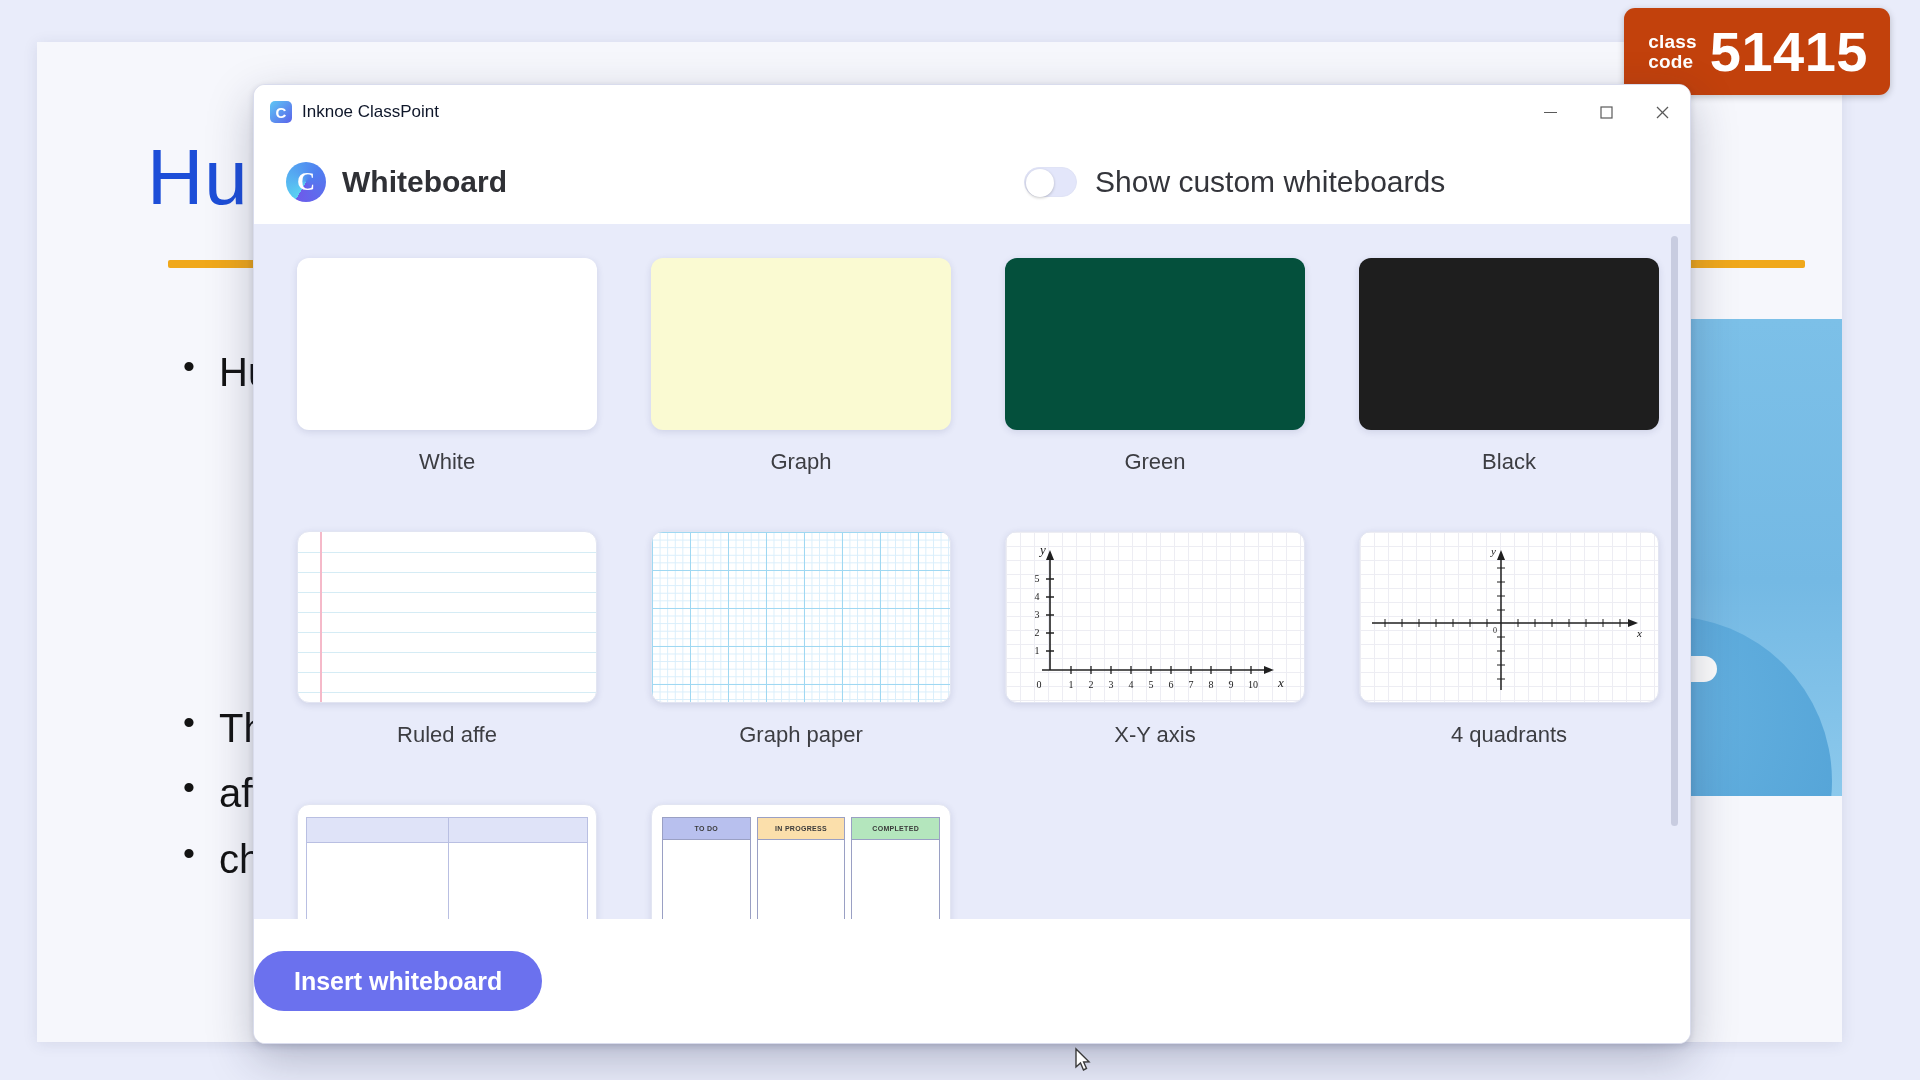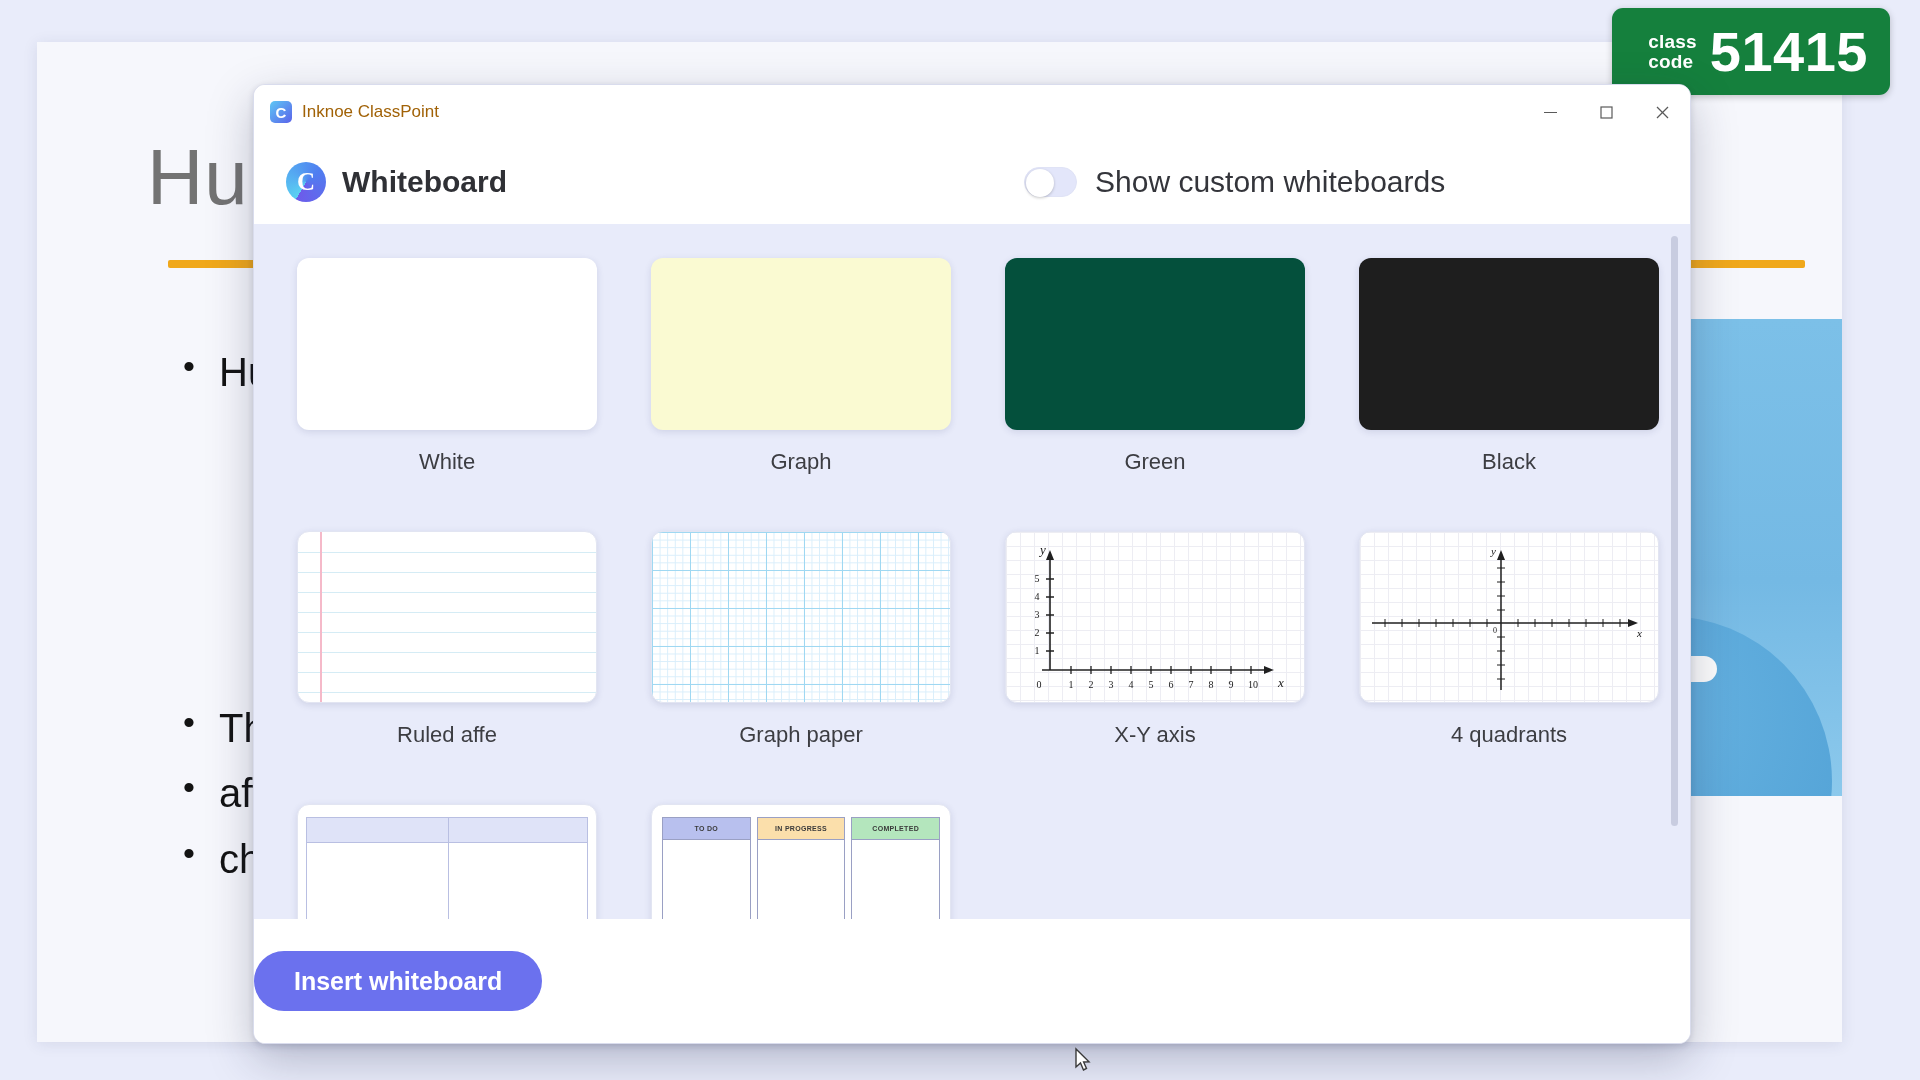--- a/index.html
+++ b/index.html
@@ -15,21 +15,21 @@
 
   #slide {
     position: absolute; left: 37px; top: 42px;
     width: 1805px; height: 1000px;
     background: #f6f7fc;
     box-shadow: 0 2px 14px rgba(40,50,90,.10);
     overflow: hidden;
   }
   #slide-title {
     position: absolute; left: 110px; top: 90px;
-    font-size: 78px; color: #737373; letter-spacing: 1px;
+    font-size: 78px; color: #1d4ed8; letter-spacing: 1px;
     font-weight: 400; white-space: nowrap;
   }
   #slide-rule {
     position: absolute; left: 131px; top: 218px;
     width: 1637px; height: 8px; background: #f0a81b; border-radius: 2px;
   }
   #slide-body {
     position: absolute; left: 140px; top: 305px; width: 1300px;
   }
   .b1 { font-size: 40px; color: #131313; line-height: 1.28; position: relative; padding-left: 42px; margin-bottom: 14px; white-space: nowrap;}
@@ -59,22 +59,22 @@
   #branch { position:absolute; left:-42px; top:292px; width:110px; height:4px; background:#3f6b1b; transform: rotate(-12deg); }
   .leaf { position:absolute; width:34px; height:16px; background:#6ea92a; border-radius: 0 18px 0 18px; }
   #leaf1 { left:-20px; top:276px; transform: rotate(-38deg); }
   #leaf2 { left:10px; top:290px; transform: rotate(-26deg); background:#5d9625;}
   #leaf3 { left:-18px; top:302px; transform: rotate(18deg); }
   #leaf4 { left:18px; top:272px; transform: rotate(-52deg); background:#86bb3c;}
 
   
   #class-code {
     position: absolute; right: 30px; top: 8px;
-    background: #15803d; color: #fff; border-radius: 11px;
-    padding: 11px 22px 11px 36px; display: flex; align-items: center; gap: 13px;
+    background: #c2410c; color: #fff; border-radius: 11px;
+    padding: 11px 22px 11px 24px; display: flex; align-items: center; gap: 13px;
     box-shadow: 0 2px 7px rgba(0,0,0,.22);
   }
   #class-code .cc-lbl { font-size: 19px; line-height: 1.02; font-weight: 700; letter-spacing:.2px;}
   #class-code .cc-num { font-size: 56px; font-weight: 700; letter-spacing: .5px; }
 
   
   #modal {
     position: absolute; left: 253px; top: 84px;
     width: 1438px; height: 960px;
     background: #ffffff; border-radius: 12px;
@@ -85,21 +85,21 @@
   #titlebar {
     height: 54px; flex: 0 0 54px; display: flex; align-items: center;
     padding: 0 0 0 16px; background: #fff;
   }
   #app-icon {
     width: 22px; height: 22px; border-radius: 5px; flex: 0 0 22px;
     background: linear-gradient(135deg,#5ec8f5 0%, #5b62ea 100%);
     display: flex; align-items: center; justify-content: center;
     color: #fff; font-size: 15px; font-weight: 700; line-height: 1;
   }
-  #app-title { margin-left: 10px; font-size: 17px; color: #a16207; }
+  #app-title { margin-left: 10px; font-size: 17px; color: #0f172a; }
   #win-ctrls { margin-left: auto; display: flex; height: 100%; }
   .win-btn {
     width: 56px; height: 100%; display: flex; align-items: center; justify-content: center;
     color: #5a5a5a;
   }
 
   #modal-head {
     height: 85px; flex: 0 0 85px; display: flex; align-items: center; padding-left: 32px;
     background: #fff; position: relative;
   }

